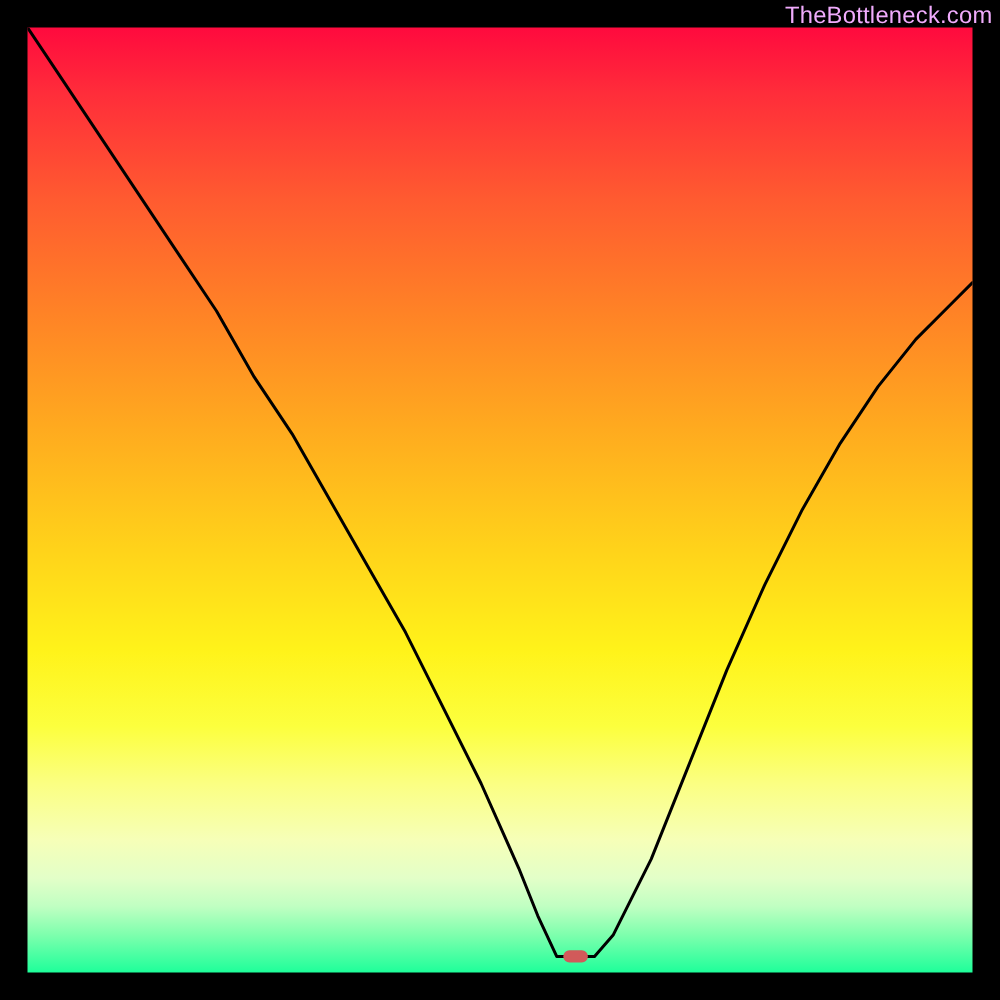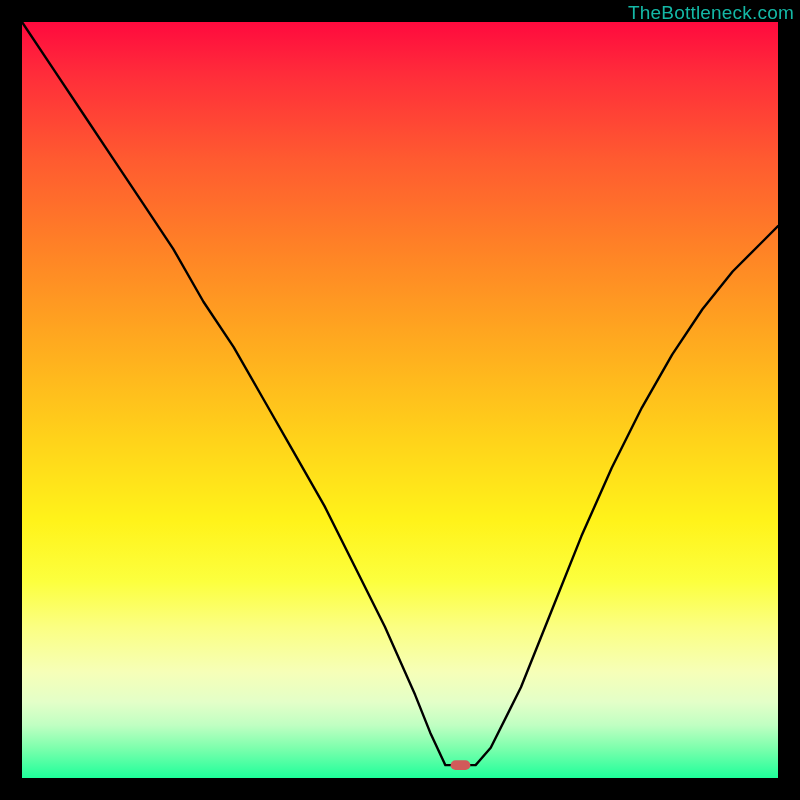--- a/index.html
+++ b/index.html
@@ -44,21 +44,21 @@
     position: absolute;
     left: 0;
     top: 0;
     width: 756px;
     height: 756px;
   }
   .watermark {
     position: absolute;
     top: 2px;
     right: 6px;
-    color: #14b8a6;
+    color: #f0abfc;
     font-size: 19px;
     font-weight: 500;
     letter-spacing: 0.2px;
   }
   .pill {
     fill: #d15a5a;
     stroke: none;
   }
 </style>
 </head>

